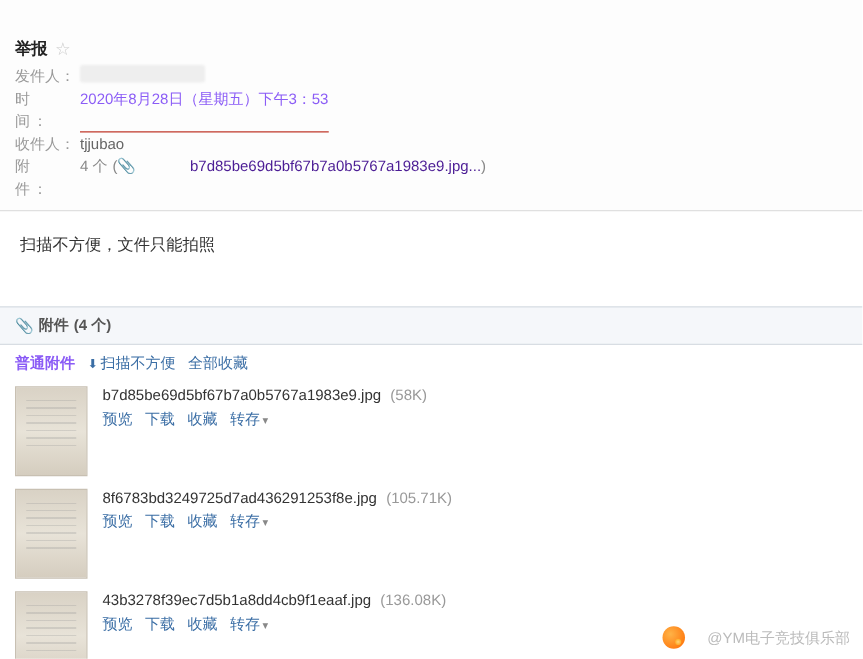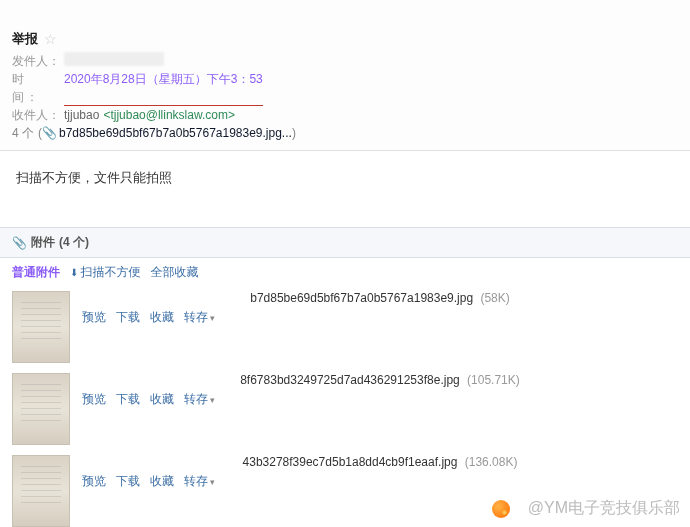--- a/index.html
+++ b/index.html
@@ -36,21 +36,21 @@
   .meta-label { color: #999; width: 48px; letter-spacing: 2px; }
   .meta-label-tight { color: #999; width: 48px; }
   .blur-box { width: 100px; height: 14px; background: #eee; border-radius: 2px; filter: blur(1px); }
   .date-underline {
     color: #8b5cf6;
     border-bottom: 1px solid #c0392b;
     padding-bottom: 1px;
   }
   .recipient-name { color: #666; }
   .recipient-email { color: #2e8b57; }
-  .attach-link { color: #0f172a; cursor: pointer; }
+  .attach-link { color: #4c1d95; cursor: pointer; margin-left: 41px; }
   .clip-icon { color: #888; margin-right: 2px; }
   .body-area {
     padding: 18px 16px 40px 16px;
     color: #333;
     font-size: 13px;
   }
   .attach-section-header {
     display: flex;
     align-items: center;
     gap: 4px;
@@ -80,31 +80,31 @@
     position: relative;
   }
   .thumb::after {
     content: "";
     position: absolute;
     left: 8px; right: 8px; top: 10px;
     height: 40px;
     background: repeating-linear-gradient(180deg, #999 0 1px, transparent 1px 6px);
     opacity: 0.3;
   }
-  .attach-meta { flex: 1; text-align: center; }
+  .attach-meta { flex: 1; }
   .attach-name { color: #333; }
   .attach-size { color: #999; margin-left: 4px; }
   .attach-actions { margin-top: 4px; display: flex; gap: 10px; color: #3b6ea5; }
   .attach-actions span { cursor: pointer; }
   .caret { font-size: 9px; color: #888; margin-left: 2px; }
   .watermark {
     position: absolute;
     right: 10px; bottom: 8px;
     display: flex; align-items: center; gap: 18px;
-    color: #bbb; font-size: 16px;
+    color: #bbb; font-size: 12px;
   }
   .wm-icon {
     width: 18px; height: 18px; border-radius: 50%;
     background: radial-gradient(circle at 35% 35%, #ffb347, #ff6a00);
     position: relative;
   }
   .wm-icon::after {
     content: ""; position: absolute; right: 3px; bottom: 3px;
     width: 5px; height: 5px; background: radial-gradient(circle,#ffd27a,#ff9a00); border-radius: 50%;
   }
@@ -121,23 +121,23 @@
     <span class="meta-label-tight">发件人：</span>
     <span class="blur-box"></span>
   </div>
   <div class="meta-row">
     <span class="meta-label">时　间：</span>
     <span class="date-underline">2020年8月28日（星期五）下午3：53</span>
   </div>
   <div class="meta-row">
     <span class="meta-label-tight">收件人：</span>
     <span class="recipient-name">tjjubao</span>
-    <span class="recipient-email">&lt;tjjubao@llinkslaw.com&gt;</span>
-  </div>
-  <div class="meta-row">
+  </div>
+  <div class="meta-row">
+    <span class="meta-label">附　件：</span>
     <span>4 个</span>
     <span>
       (<span class="clip-icon">📎</span><span class="attach-link">b7d85be69d5bf67b7a0b5767a1983e9.jpg...</span>)
     </span>
   </div>
 </div>
 
 <div class="body-area">
   <span>扫描不方便，文件只能拍照</span>
 </div>

